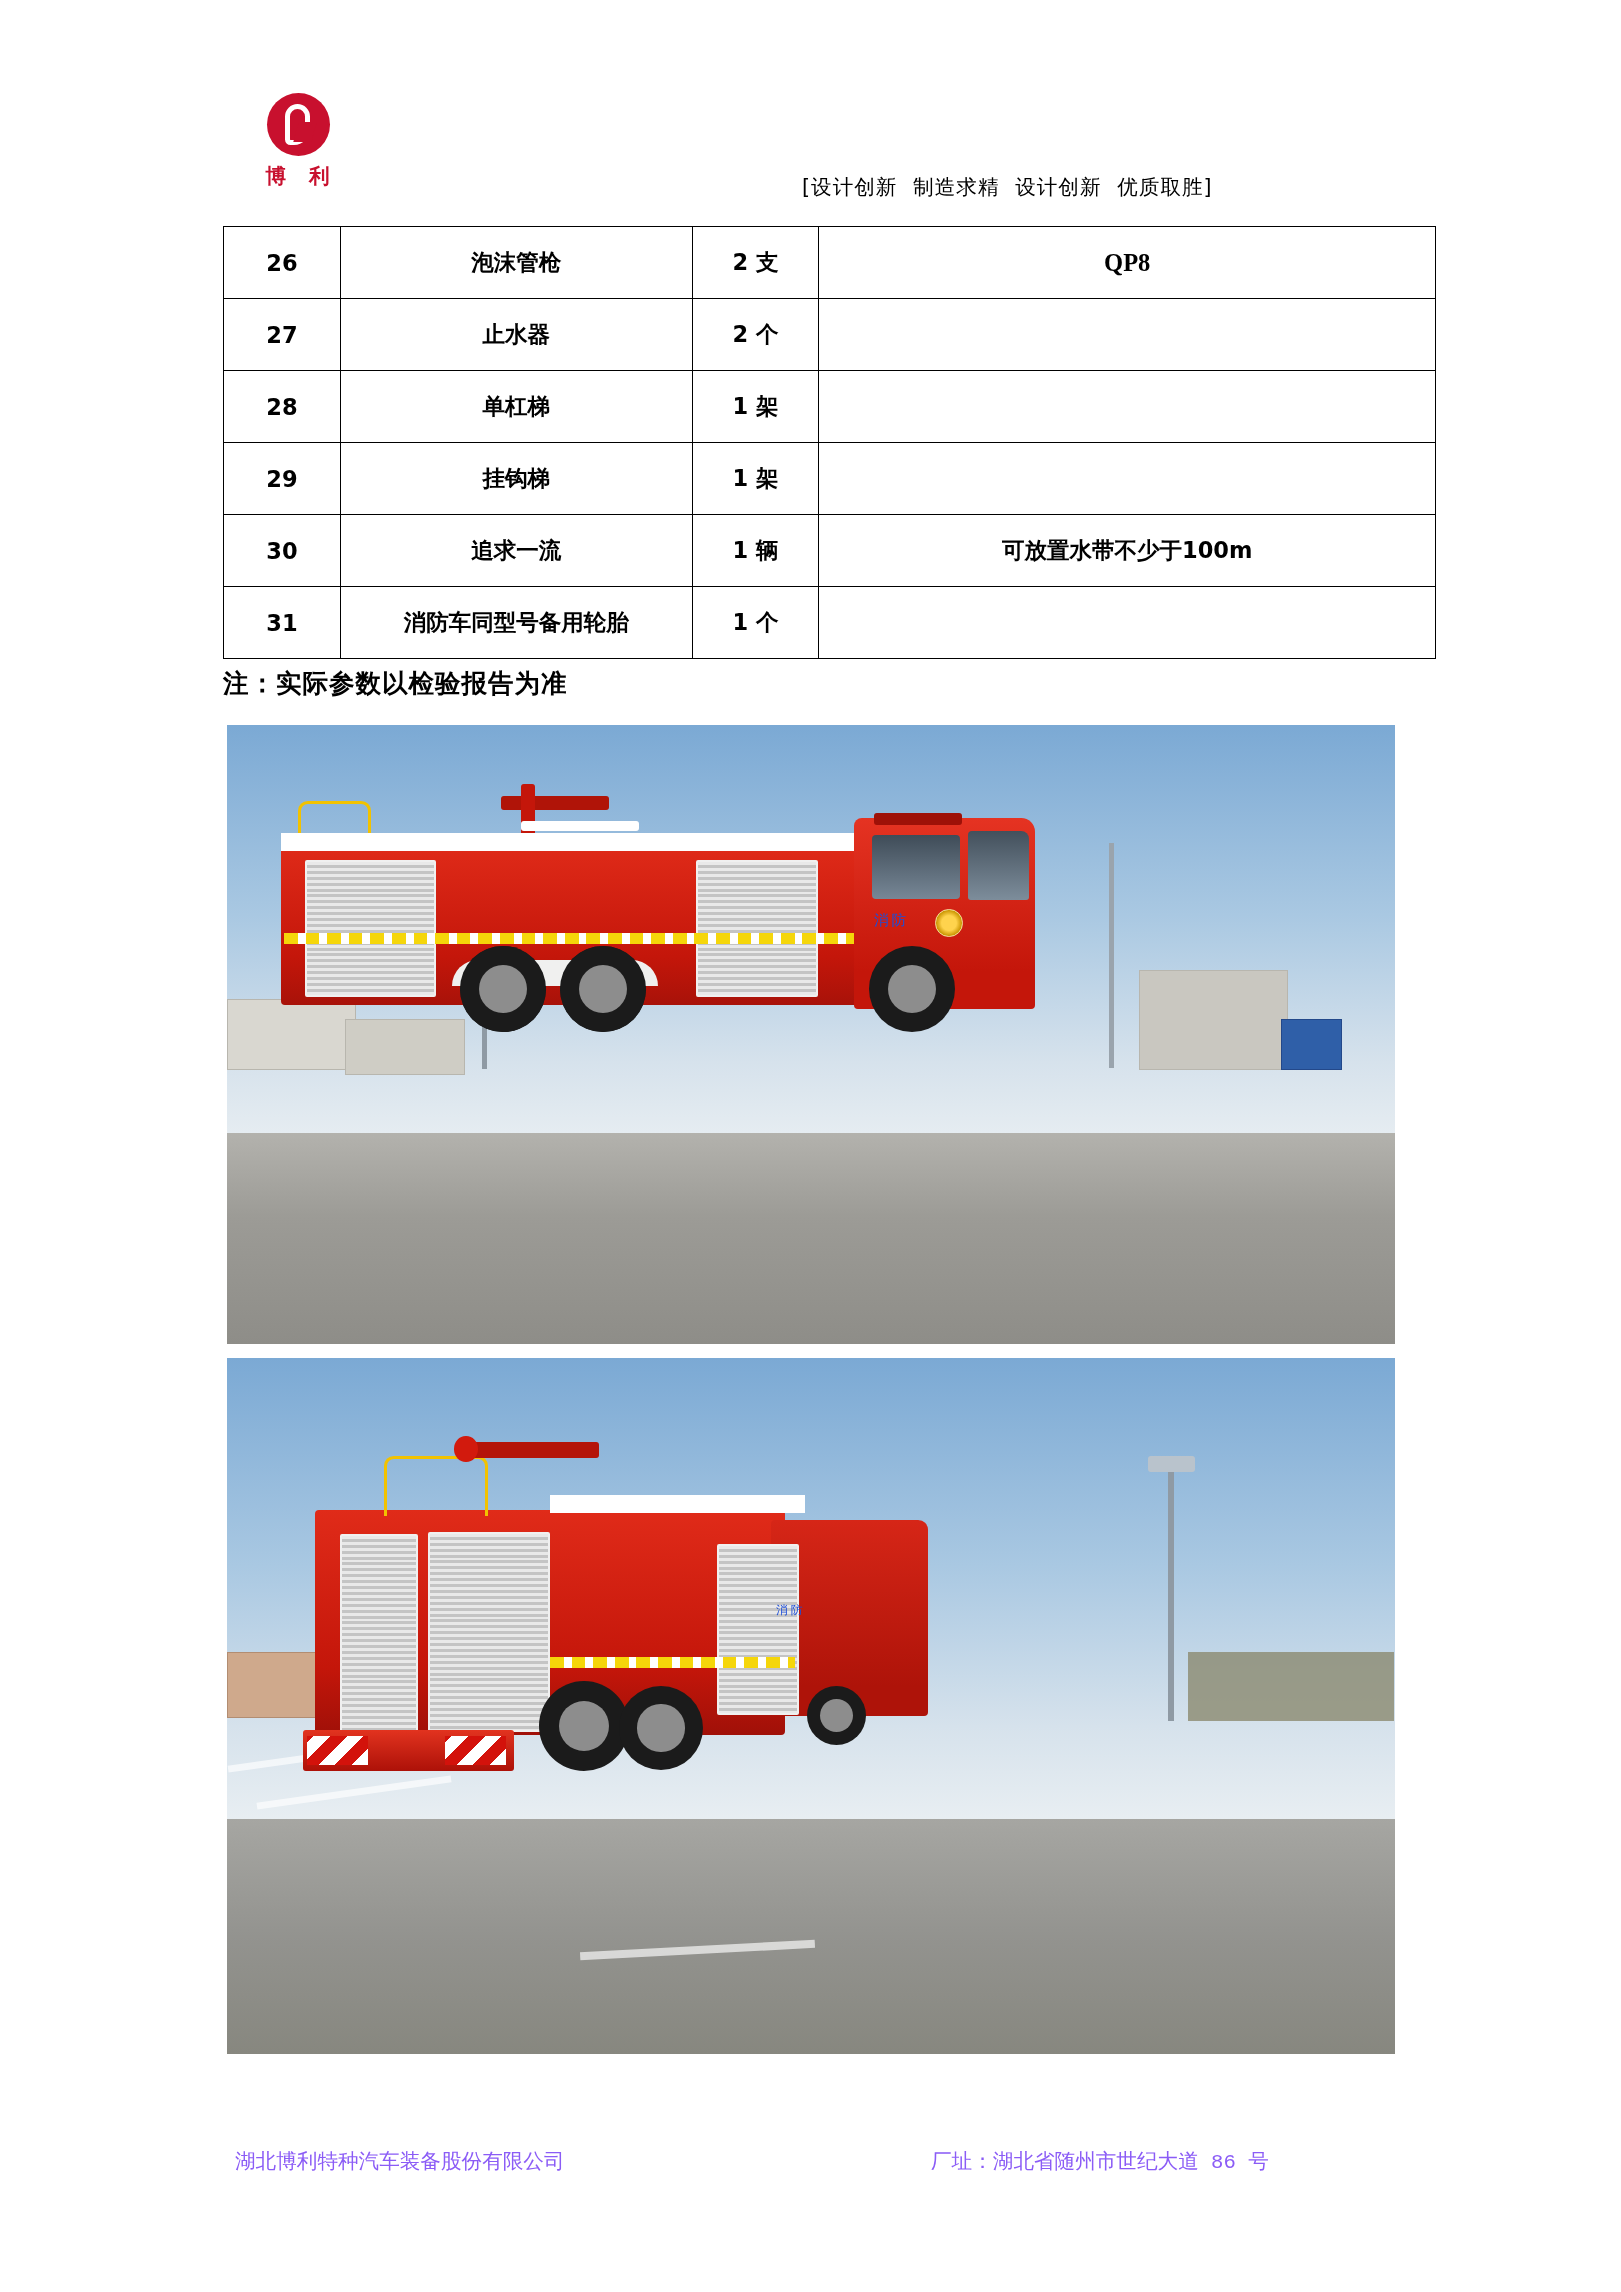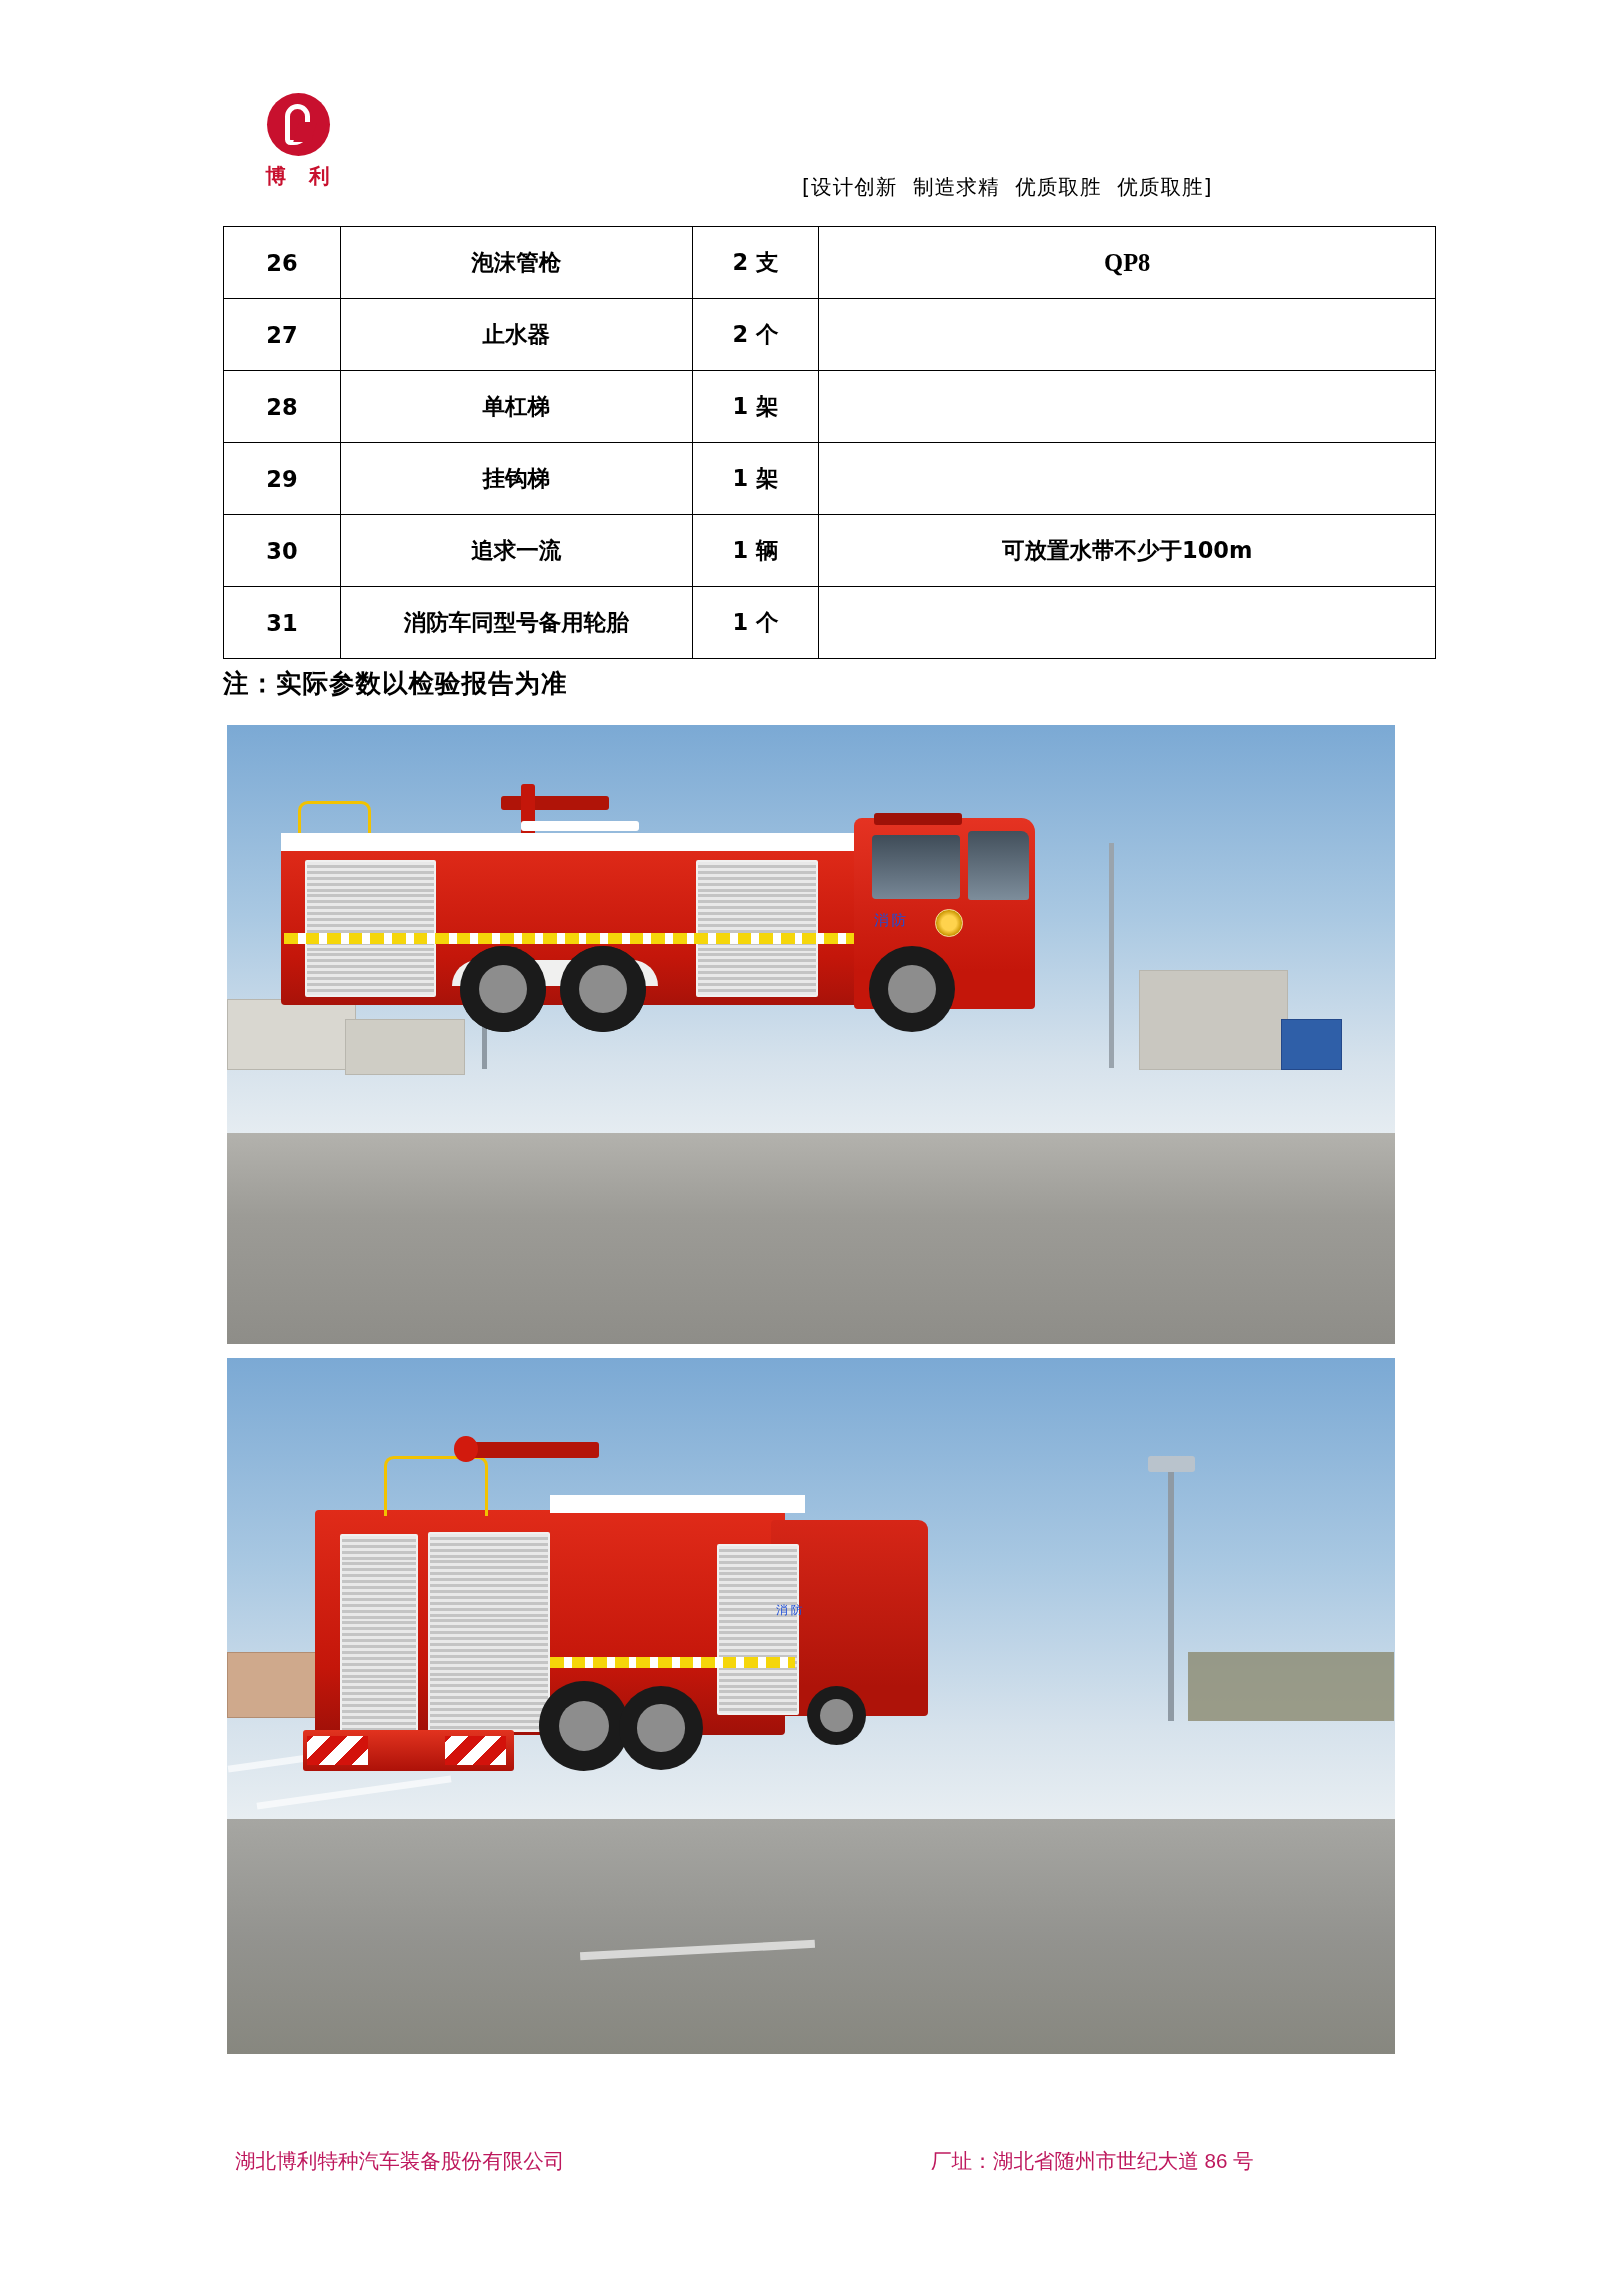--- a/index.html
+++ b/index.html
@@ -286,23 +286,23 @@
       #d3120b 11.8px, #d3120b 23.5px);
   }
 
   
   .footer {
     position: absolute;
     left: 0;
     top: 2147px;
     width: 1621px;
     height: 39px;
-    font-family: Liberation Sans, sans-serif;
+    font-family: Liberation Mono, monospace;
     font-size: 20.6px;
-    color: #be185d;
+    color: #8b5cf6;
   }
   .footer .left {
     position: absolute;
     left: 235px;
     top: 0;
   }
   .footer .right {
     position: absolute;
     left: 931px;
     top: 0;
@@ -314,21 +314,21 @@
 
 <div class="page">
 
   <div class="header">
     <div class="logo-block">
       <div class="logo-mark"></div>
       <div class="logo-text">博 利</div>
     </div>
   </div>
   <div class="slogan">
-    <span>[设计创新</span><span class="sp"></span><span>制造求精</span><span class="sp"></span><span>优质取胜</span><span class="sp"></span><span>优质取胜]</span>
+    <span>[设计创新</span><span class="sp"></span><span>制造求精</span><span class="sp"></span><span>设计创新</span><span class="sp"></span><span>优质取胜]</span>
   </div>
 
   <table class="spec-table">
     <tbody>
       <tr>
         <td class="num">26</td>
         <td class="name">泡沫管枪</td>
         <td class="qty">2 支</td>
         <td class="remark remark-en">QP8</td>
       </tr>

